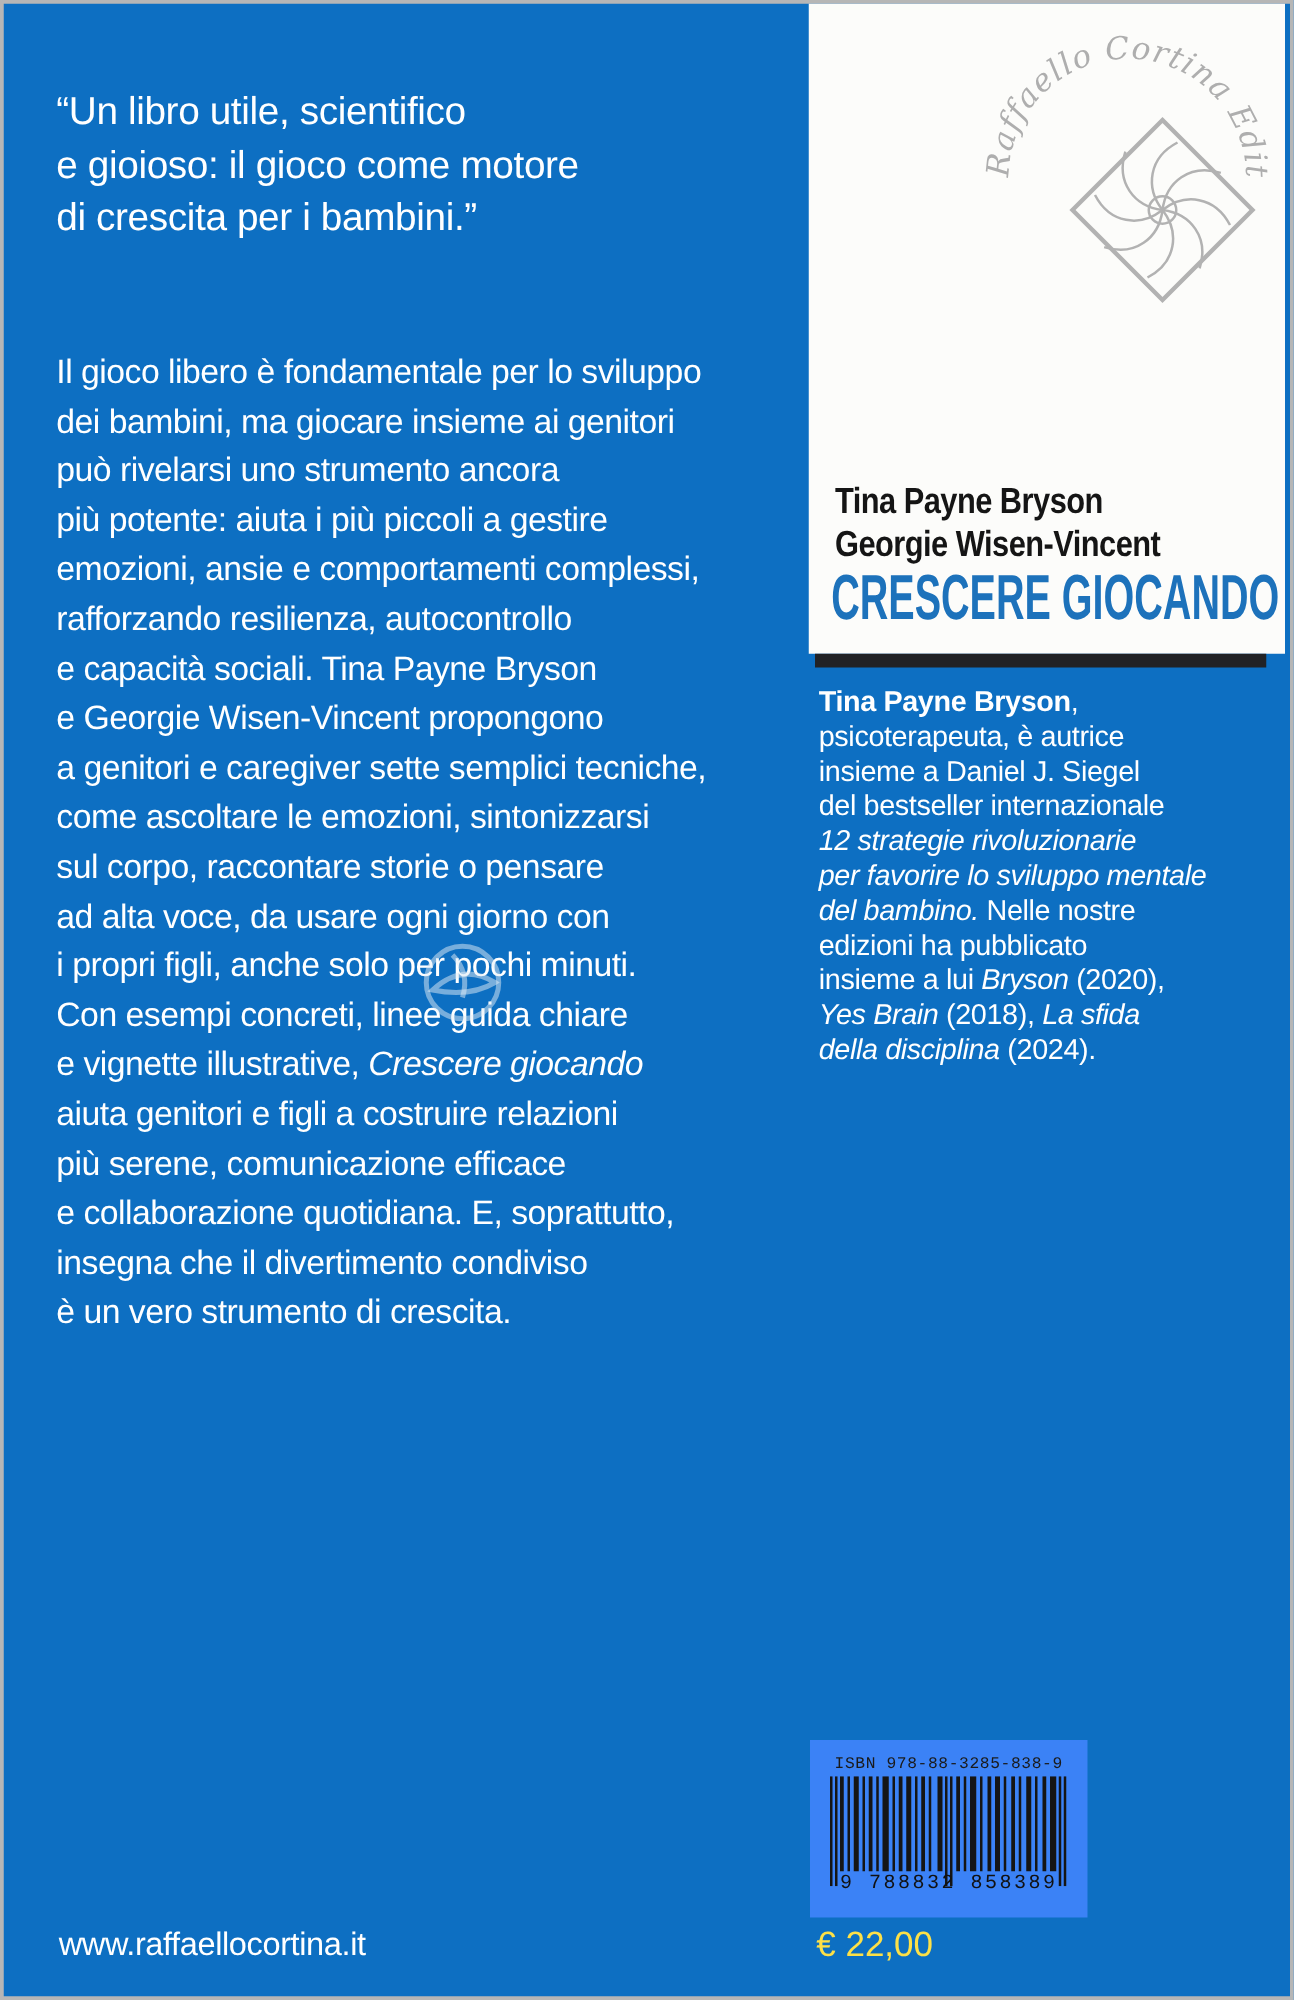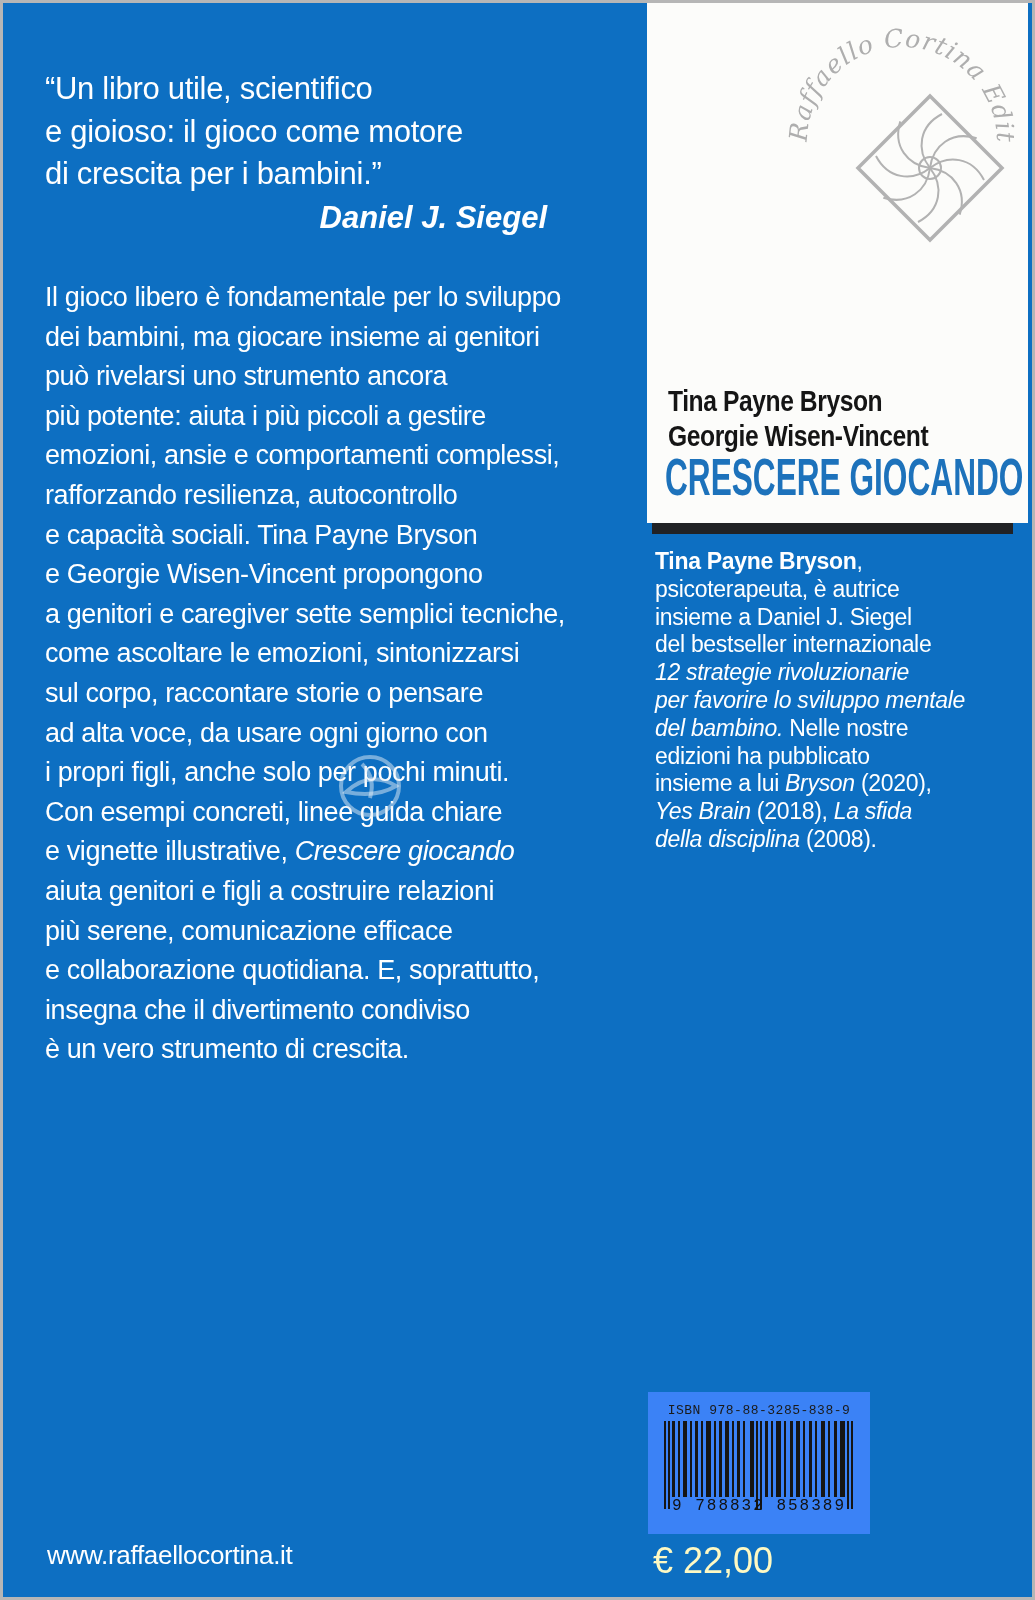--- a/index.html
+++ b/index.html
@@ -94,21 +94,21 @@
     font-size:16px;letter-spacing:2px;color:#111111;
     background:transparent;
   }
   
   .footer-url{
     position:absolute;left:47px;top:1540px;
     color:#ffffff;font-size:26px;letter-spacing:-0.3px;
   }
   .price{
     position:absolute;left:653px;top:1540px;
-    color:#fef9c3;font-size:36px;
+    color:#fde047;font-size:28px;
   }
 </style>
 </head>
 <body>
 
 <div class="page">
 
   <div class="white-panel"></div>
   <div class="panel-shadow"></div>
 
@@ -130,21 +130,20 @@
       <use href="#spoke" transform="translate(240,148) rotate(180)"></use>
       <use href="#spoke" transform="translate(240,148) rotate(225)"></use>
       <use href="#spoke" transform="translate(240,148) rotate(270)"></use>
       <use href="#spoke" transform="translate(240,148) rotate(315)"></use>
     </g>
   </svg>
 
   <div class="quote-text">“Un libro utile, scientifico
 e gioioso: il gioco come motore
 di crescita per i bambini.”</div>
-  <div class="quote-attribution">Daniel J. Siegel</div>
 
   <div class="body-text"><span>Il gioco libero è fondamentale per lo sviluppo
 dei bambini, ma giocare insieme ai genitori
 può rivelarsi uno strumento ancora
 più potente: aiuta i più piccoli a gestire
 emozioni, ansie e comportamenti complessi,
 rafforzando resilienza, autocontrollo
 e capacità sociali. Tina Payne Bryson
 e Georgie Wisen-Vincent propongono
 a genitori e caregiver sette semplici tecniche,
@@ -167,21 +166,21 @@
   <div class="bios"><p><span class="bd">Tina Payne Bryson</span><span>,
 psicoterapeuta, è autrice
 insieme a Daniel J. Siegel
 del bestseller internazionale
 </span><span class="it">12 strategie rivoluzionarie
 per favorire lo sviluppo mentale
 del bambino.</span><span> Nelle nostre
 edizioni ha pubblicato
 insieme a lui </span><span class="it">Bryson</span><span> (2020),
 </span><span class="it">Yes Brain</span><span> (2018), </span><span class="it">La sfida
-della disciplina</span><span> (2008).</span></p></div>
+della disciplina</span><span> (2024).</span></p></div>
 
   <div class="watermark">
     <svg class="wm-icon" width="68" height="68" viewBox="0 0 68 68">
       <circle cx="34" cy="34" r="29" fill="none" stroke="rgba(228,238,246,0.5)" stroke-width="4"></circle>
       <path d="M 10 40 Q 34 18 60 34 Q 40 46 10 40 Z" fill="none" stroke="rgba(228,238,246,0.5)" stroke-width="4"></path>
       <path d="M 26 12 Q 40 26 34 46" fill="none" stroke="rgba(228,238,246,0.5)" stroke-width="4"></path>
     </svg>
   </div>
 
   <div class="barcode-box">

